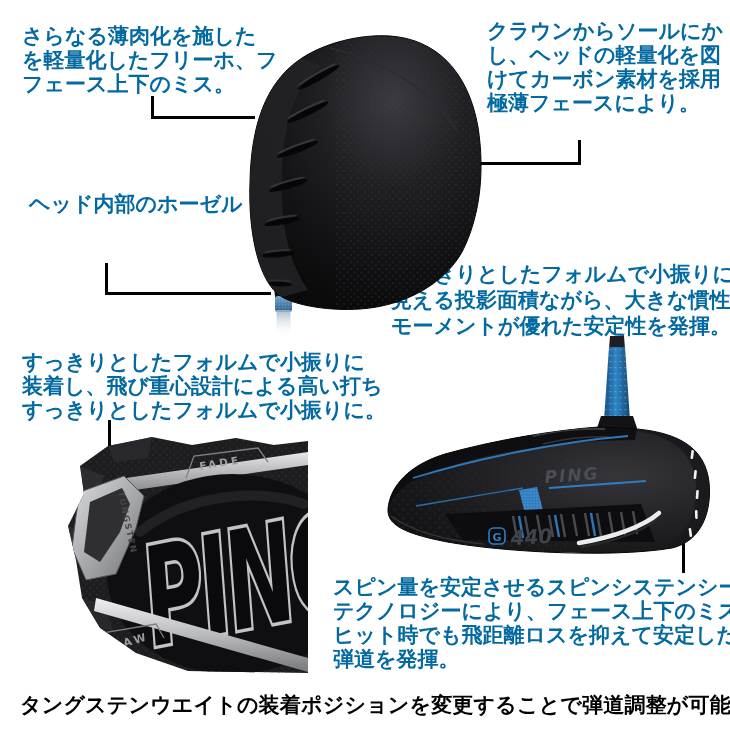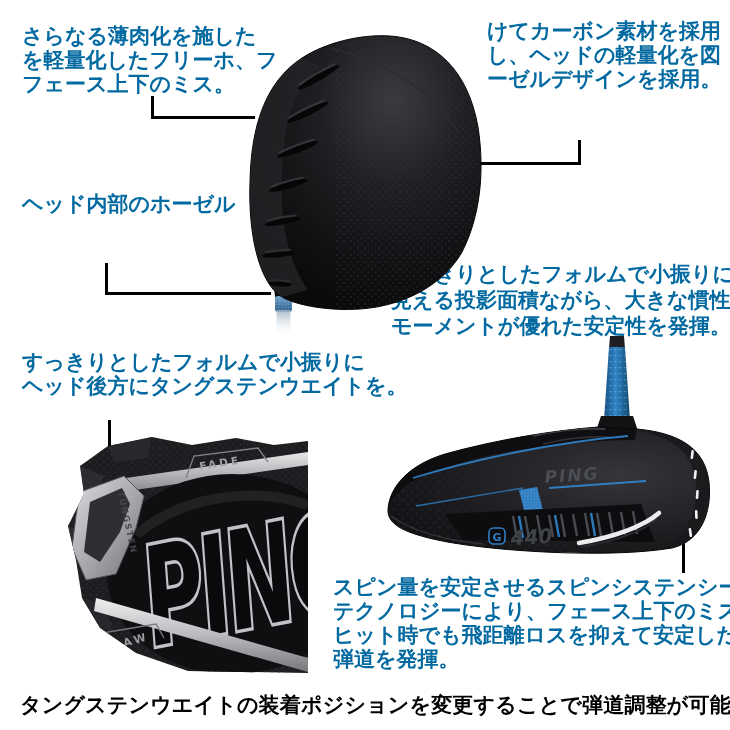--- a/index.html
+++ b/index.html
@@ -29,38 +29,40 @@
 </head>
 <body>
 
 <div class="callout" style="left:22px;top:24px">
   <span>さらなる薄肉化を施した</span>
   <span>を軽量化したフリーホ、フ</span>
   <span>フェース上下のミス。</span>
 </div>
 
 <div class="callout" style="left:487px;top:19px">
+  <span>クラウンからソールにか</span>
+  <span>し、ヘッドの軽量化を図</span>
   <span>けてカーボン素材を採用</span>
-  <span>し、ヘッドの軽量化を図</span>
-  <span>ーゼルデザインを採用。</span>
-</div>
-
-<div class="callout" style="left:22px;top:192px">
+  <span>極薄フェースにより。</span>
+</div>
+
+<div class="callout" style="left:29px;top:192px">
   <span>ヘッド内部のホーゼル</span>
 </div>
 
 <div class="callout lh26" style="left:391px;top:261px">
   <span>すっきりとしたフォルムで小振りに</span>
   <span>見える投影面積ながら、大きな慣性</span>
   <span>モーメントが優れた安定性を発揮。</span>
 </div>
 
 <div class="callout" style="left:22px;top:350px">
   <span>すっきりとしたフォルムで小振りに</span>
-  <span>ヘッド後方にタングステンウエイトを。</span>
+  <span>装着し、飛び重心設計による高い打ち</span>
+  <span>すっきりとしたフォルムで小振りに。</span>
 </div>
 
 <div class="callout" style="left:333px;top:575px">
   <span>スピン量を安定させるスピンシステンシー</span>
   <span>テクノロジーにより、フェース上下のミス</span>
   <span>ヒット時でも飛距離ロスを抑えて安定した</span>
   <span>弾道を発揮。</span>
 </div>
 
 <div class="footer">タングステンウエイトの装着ポジションを変更することで弾道調整が可能。</div>

